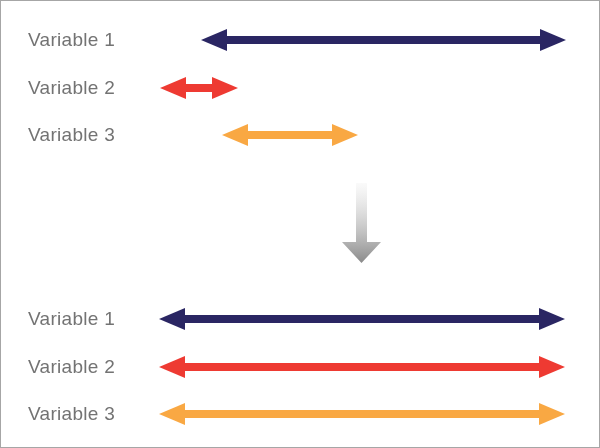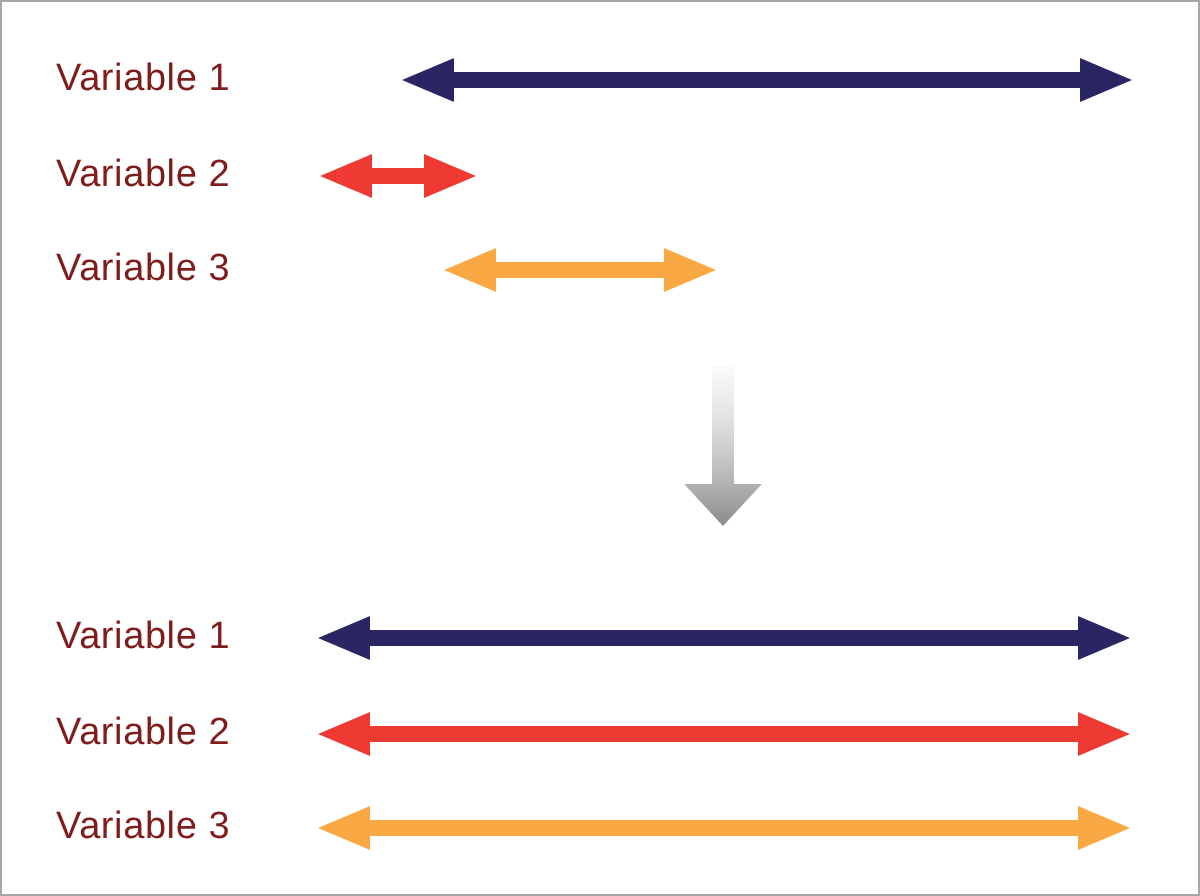--- a/index.html
+++ b/index.html
@@ -17,21 +17,21 @@
     box-sizing: border-box;
     overflow: hidden;
   }
   .var-label {
     position: absolute;
     left: 27px;
     height: 24px;
     line-height: 24px;
     font-size: 19px;
     letter-spacing: 0.3px;
-    color: #7f1d1d;
+    color: #737373;
     white-space: nowrap;
   }
   .arrow {
     position: absolute;
     height: 22px;
     display: flex;
     align-items: center;
   }
   .head-left {
     width: 0; height: 0;

